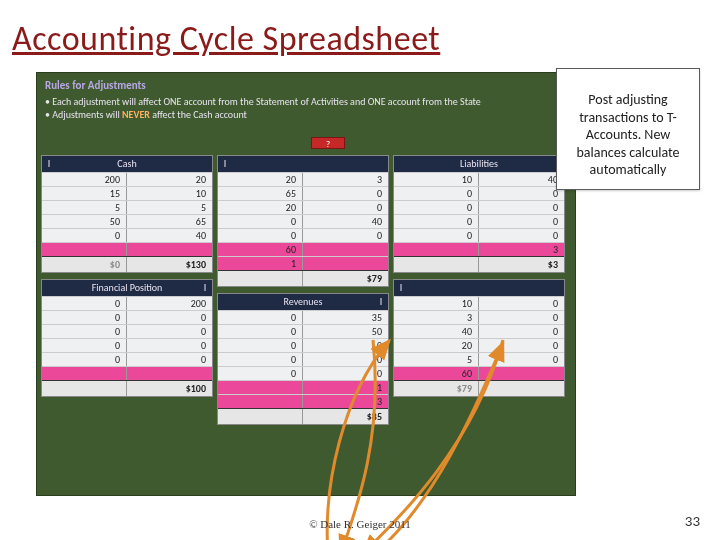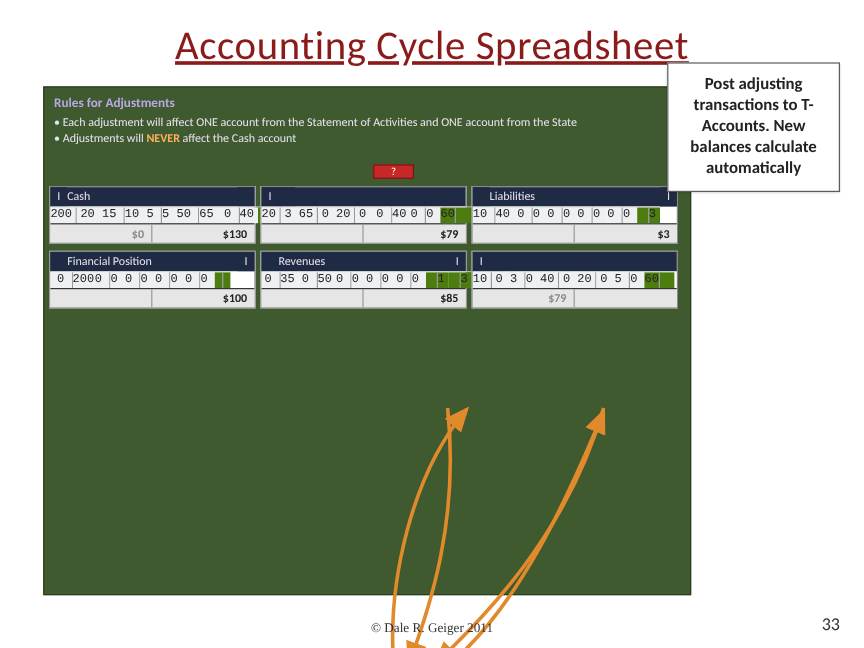--- a/index.html
+++ b/index.html
@@ -8,21 +8,20 @@
     height: 540px;
     background: #fff;
     font-family: Calibri, Arial, sans-serif;
     position: relative;
     overflow: hidden;
   }
   .title {
     font-size: 34px;
     font-weight: 400;
     color: #8b1a1a;
-    text-align: center;
     padding: 18px 12px 6px;
     text-decoration: underline;
     text-decoration-color: #8b1a1a;
     letter-spacing: 0.5px;
   }
   .sheet-area {
     position: absolute;
     left: 36px;
     top: 72px;
     width: 540px;
@@ -62,56 +61,56 @@
     display: flex; flex-direction: column;
   }
   .tacct-hdr {
     display: flex;
     background: #1f2a44;
     color: #e8e2f0;
     font-size: 10px;
     height: 16px;
   }
   .hdr-cell { flex: 0 0 14px; text-align: center; line-height: 16px; background:#1f2a44;}
-  .hdr-title { flex: 1; text-align: left; line-height: 16px; }
-  .trows { display: flex; flex-direction: row; font-family: Liberation Mono, monospace; }
+  .hdr-title { flex: 1; text-align: center; line-height: 16px; }
+  .trows { display: flex; flex-direction: column; }
   .trow { display: flex; height: 14px; border-top: 1px solid #ccc; }
   .trow .l, .trow .r {
     width: 50%;
     text-align: right;
     padding-right: 6px;
     font-size: 10px;
     line-height: 14px;
     background: #eef0f2;
   }
   .trow .l { border-right: 1px solid #999; }
-  .adj-row .l, .adj-row .r { background: #4d7c0f; }
+  .adj-row .l, .adj-row .r { background: #ec4899; }
   .tot {
     display: flex; height: 16px;
     border-top: 1px solid #333;
     background: #e6e6e6;
     font-weight: bold;
   }
   .tot .l, .tot .r {
     width: 50%; text-align: right; padding-right: 6px;
     font-size: 10px; line-height: 16px;
   }
   .tot .l { border-right: 1px solid #999; color:#8a8a8a; }
 
   .callout {
     position: absolute;
-    left: 556px; top: 52px;
+    left: 556px; top: 68px;
     width: 144px;
     background: #fff;
     border: 1px solid #5b5b5b;
-    padding: 8px 6px 10px;
+    padding: 22px 6px 10px;
     text-align: center;
     font-size: 14px;
     line-height: 1.25;
-    font-weight: bold;
+    font-weight: normal;
     color: #222;
     box-shadow: 0 1px 2px rgba(0,0,0,.2);
   }
   .footer-copy {
     position: absolute;
     left: 0; right: 0;
     bottom: 10px;
     text-align: center;
     font-size: 11px;
     color: #333;

